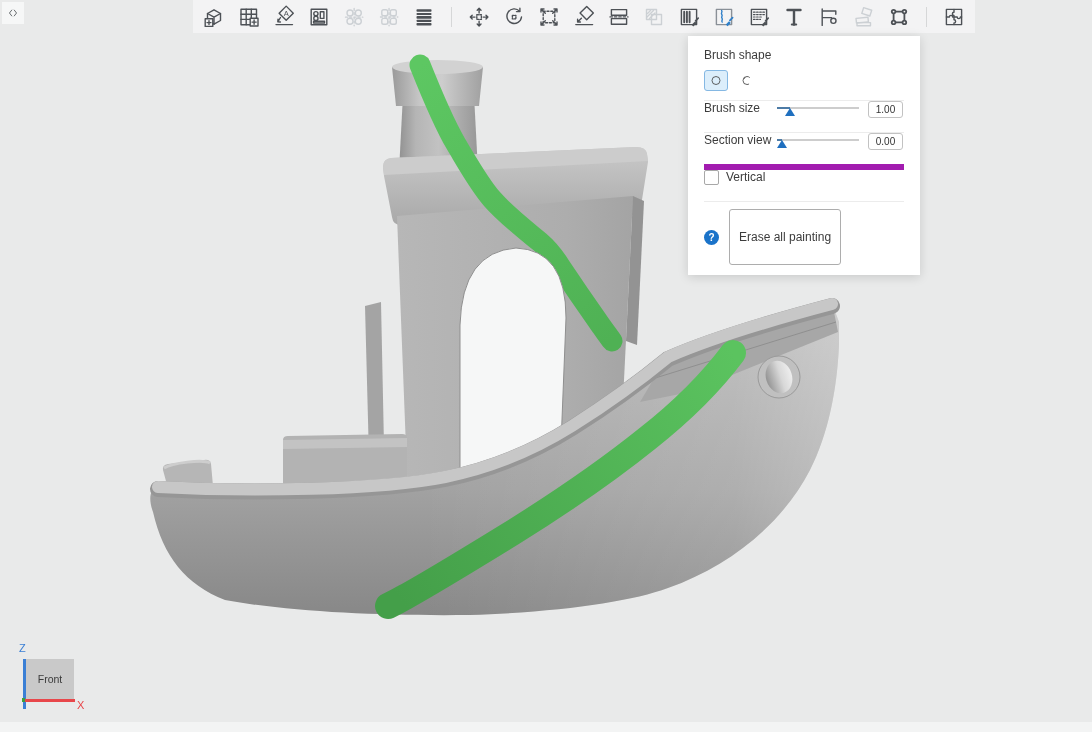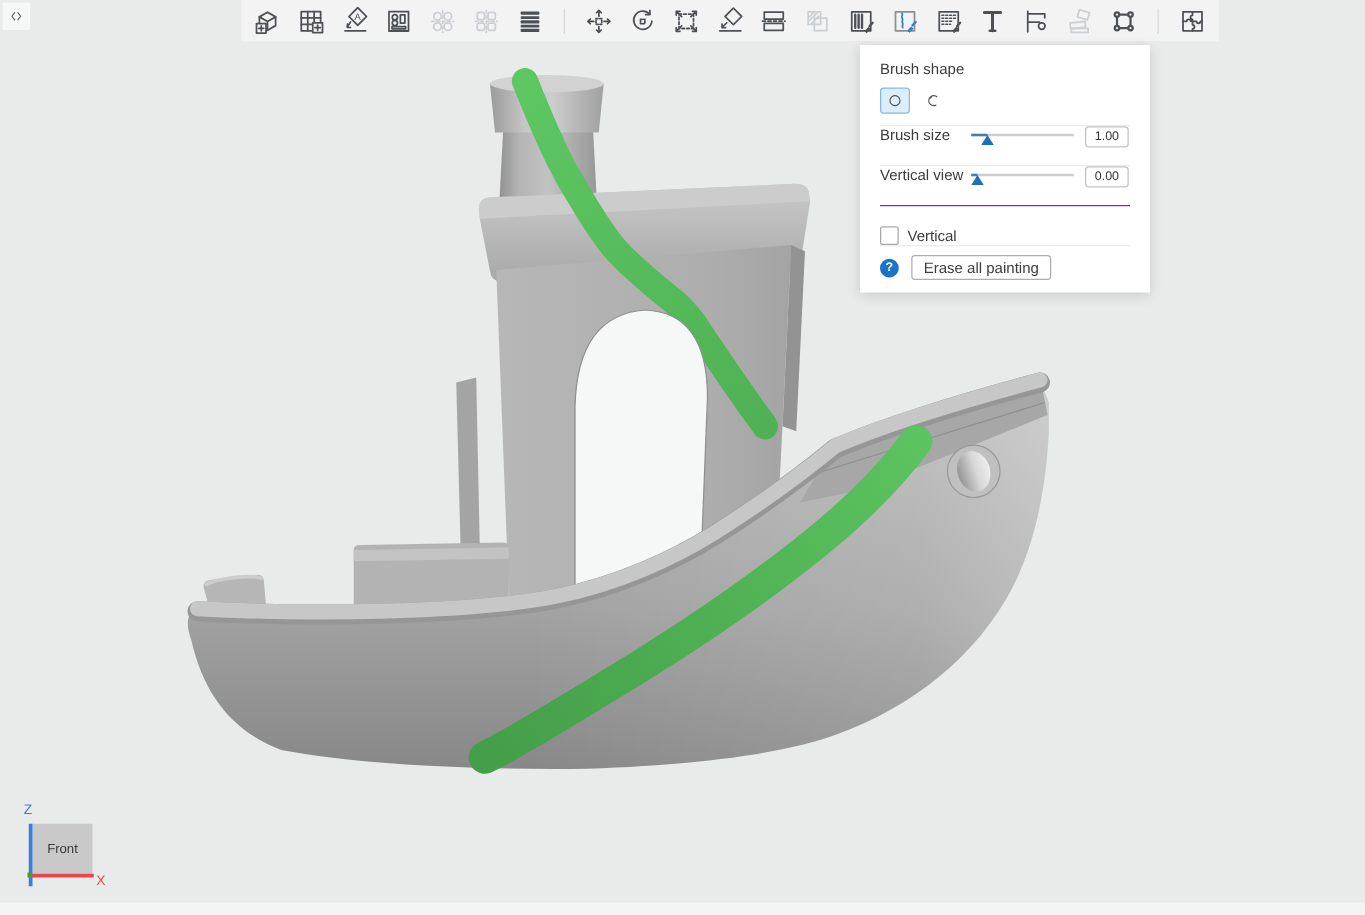--- a/index.html
+++ b/index.html
@@ -30,27 +30,27 @@
   .shape-btn.sel{background:#dceefb;border-color:#85b8e3}
   .ctl{display:flex;align-items:flex-start;height:31px;border-top:1px solid #ececec}
   .lbl{width:73px}
   .slider{position:relative;width:82px;height:14px;margin-right:9px}
   .track{position:absolute;left:0;right:0;top:6px;height:2px;background:#cdcdcd}
   .trackfill{position:absolute;left:0;top:6px;height:2px;background:#4d7ba6}
   .thumb{position:absolute;top:7px;width:0;height:0;border-left:5px solid transparent;
          border-right:5px solid transparent;border-bottom:8px solid #1f6fbf}
   .vbox{width:33px;height:15px;border:1px solid #c2c2c2;border-radius:3px;background:#fff;
         display:flex;align-items:center;justify-content:center;font-size:10px;color:#333}
-  .cbrow{display:flex;align-items:flex-end;height:31px;border-top:1px solid #a21caf}
+  .cbrow{display:flex;align-items:flex-start;height:31px;border-top:6px solid #a21caf}
   .cb{width:13px;height:13px;border:1px solid #a8a8a8;border-radius:2px;background:#fff;margin-right:7px;cursor:pointer}
   .eraserow{display:flex;align-items:center;border-top:1px solid #ececec;padding:7px 0 2px 0}
   .help{width:15px;height:15px;border-radius:50%;background:#1a73c9;color:#fff;font-size:10px;
         font-weight:bold;display:flex;align-items:center;justify-content:center}
   .erasebtn{margin-left:10px;border:1px solid #adadad;border-radius:3px;background:#fff;
-            font-size:12px;color:#3c3c3c;padding:2px 9px;font-family:inherit;cursor:pointer}
+            font-size:12px;color:#3c3c3c;padding:20px 9px;font-family:inherit;cursor:pointer}
 
   
   .vc{position:absolute;left:26px;top:659px;width:48px;height:40px;background:#c9c9c9;cursor:pointer}
   .vc-face{position:absolute;inset:0;display:flex;align-items:center;justify-content:center;
            font-size:10.5px;color:#3b3b3b}
   .vc-z{position:absolute;left:-3px;top:0;width:2.5px;height:50px;background:#3a7fd5}
   .vc-x{position:absolute;left:-3px;bottom:-2.5px;width:52px;height:2.5px;background:#e8474b}
   .vc-o{position:absolute;left:-4px;bottom:-3px;width:3px;height:4px;background:#3da03d}
   .vc-zl{position:absolute;left:19px;top:642px;font-size:11px;color:#3a7fd5}
   .vc-xl{position:absolute;left:77px;top:699px;font-size:11px;color:#e8474b}
@@ -356,21 +356,21 @@
         <span class="lbl">Brush size</span>
         <div class="slider">
           <div class="track"></div>
           <div class="trackfill" style="width:13px"></div>
           <div class="thumb" style="left:8px"></div>
         </div>
         <div class="vbox">1.00</div>
       </div>
 
       <div class="ctl">
-        <span class="lbl">Vertical view</span>
+        <span class="lbl">Section view</span>
         <div class="slider">
           <div class="track"></div>
           <div class="trackfill" style="width:5px"></div>
           <div class="thumb" style="left:0px"></div>
         </div>
         <div class="vbox">0.00</div>
       </div>
 
       <div class="cbrow">
         <span class="cb"></span>

